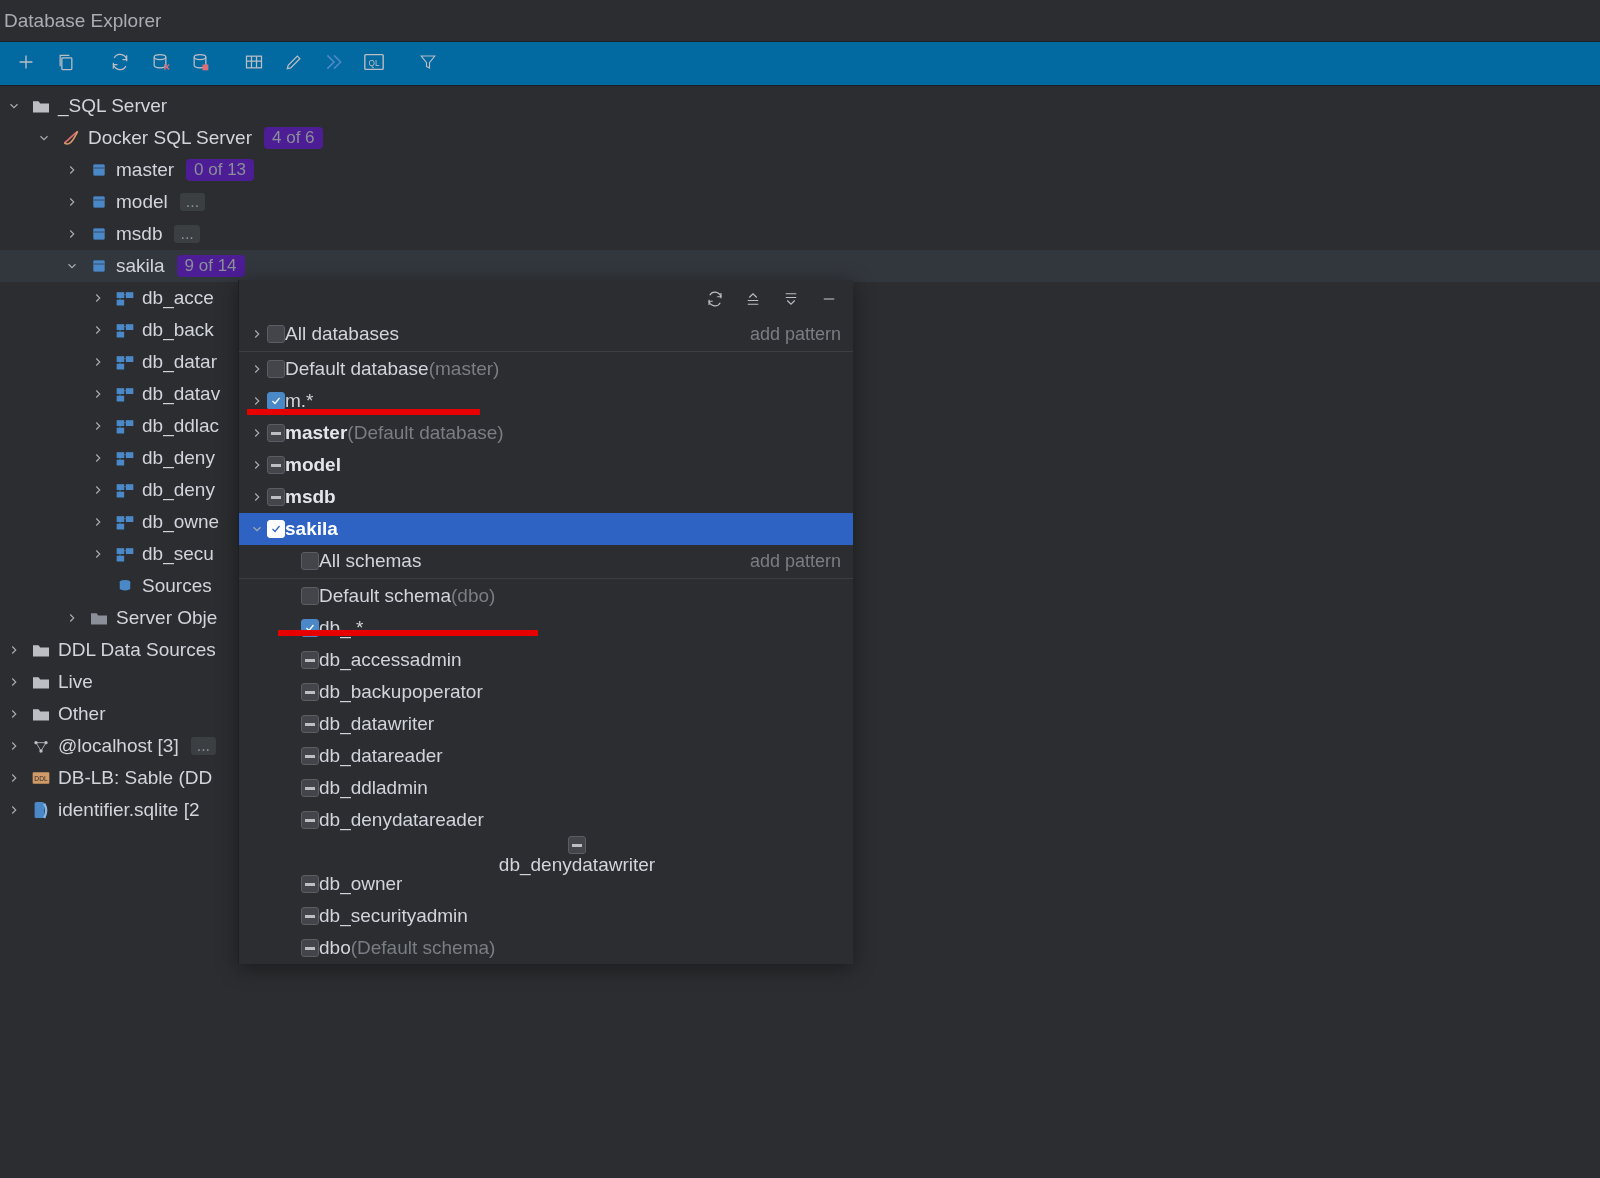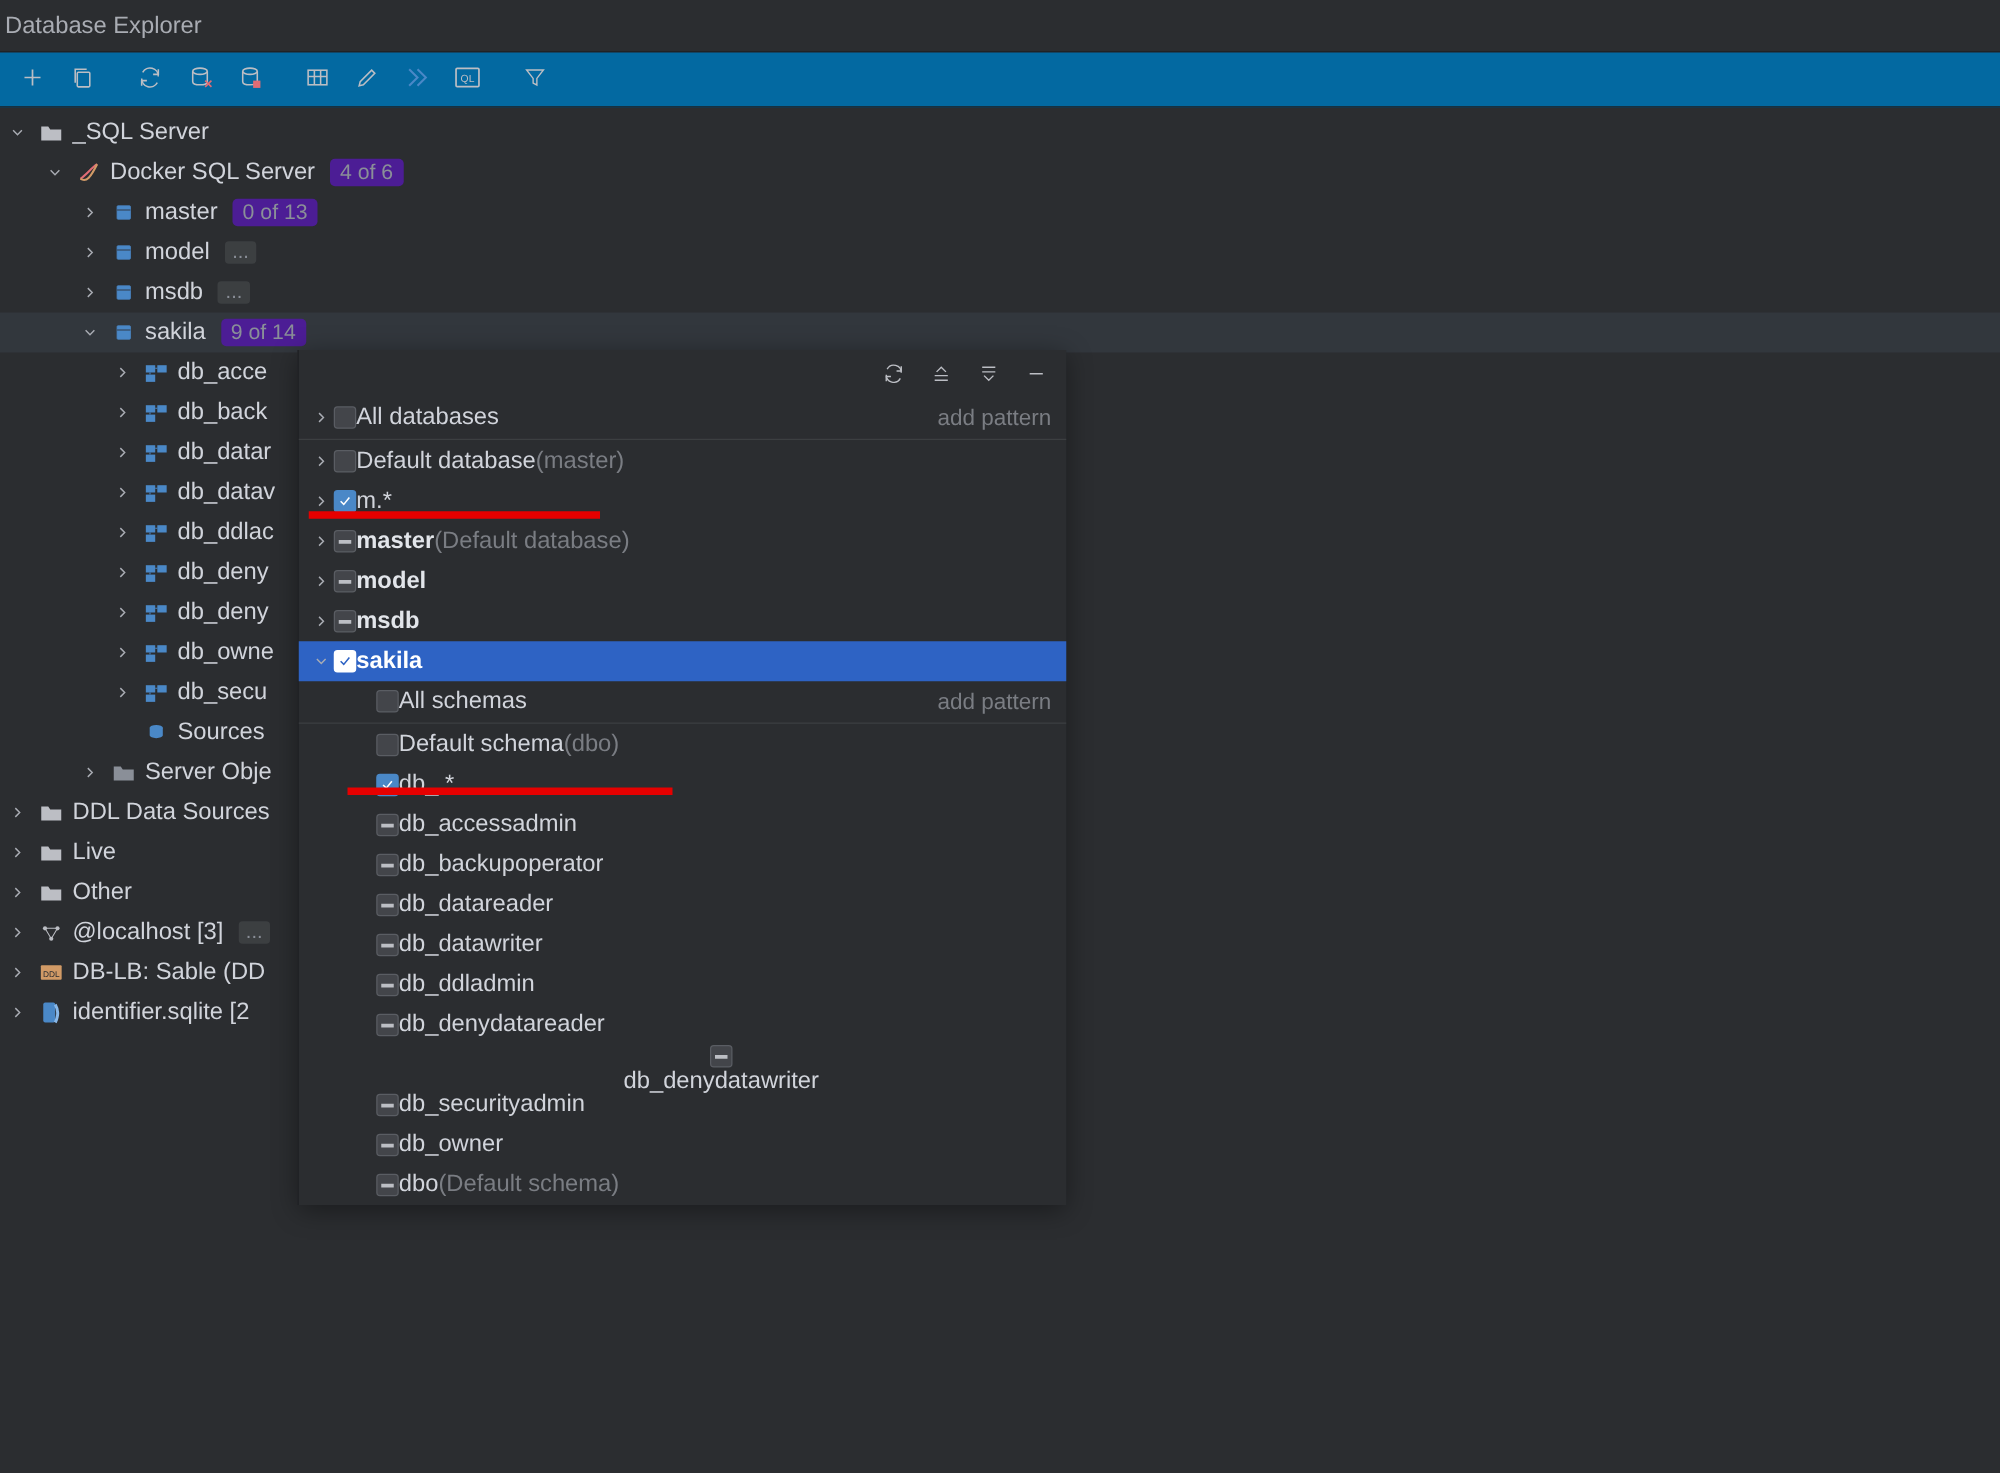--- a/index.html
+++ b/index.html
@@ -737,45 +737,45 @@
       <div class="prow" style="padding-left: 62px;">
     <span class="checkbox mixed"></span>
     <span class="plabel">db_accessadmin</span>
       </div>
       <div class="prow" style="padding-left: 62px;">
     <span class="checkbox mixed"></span>
     <span class="plabel">db_backupoperator</span>
       </div>
       <div class="prow" style="padding-left: 62px;">
     <span class="checkbox mixed"></span>
+    <span class="plabel">db_datawriter</span>
+      </div>
+      <div class="prow" style="padding-left: 62px;">
+    <span class="checkbox mixed"></span>
     <span class="plabel">db_datareader</span>
       </div>
       <div class="prow" style="padding-left: 62px;">
     <span class="checkbox mixed"></span>
-    <span class="plabel">db_datawriter</span>
+    <span class="plabel">db_ddladmin</span>
       </div>
       <div class="prow" style="padding-left: 62px;">
     <span class="checkbox mixed"></span>
-    <span class="plabel">db_ddladmin</span>
+    <span class="plabel">db_denydatareader</span>
+      </div>
+      <div class="prow" style="padding-left: 62px; flex-direction: column;">
+    <span class="checkbox mixed"></span>
+    <span class="plabel">db_denydatawriter</span>
       </div>
       <div class="prow" style="padding-left: 62px;">
     <span class="checkbox mixed"></span>
-    <span class="plabel">db_denydatareader</span>
-      </div>
-      <div class="prow" style="padding-left: 62px; flex-direction: column;">
-    <span class="checkbox mixed"></span>
-    <span class="plabel">db_denydatawriter</span>
+    <span class="plabel">db_owner</span>
       </div>
       <div class="prow" style="padding-left: 62px;">
     <span class="checkbox mixed"></span>
     <span class="plabel">db_securityadmin</span>
-      </div>
-      <div class="prow" style="padding-left: 62px;">
-    <span class="checkbox mixed"></span>
-    <span class="plabel">db_owner</span>
       </div>
     </div>
 
   <div class="prow" style="padding-left:62px">
     <span class="checkbox mixed"></span>
     <span class="plabel">dbo</span>
     <span class="phint">(Default schema)</span>
   </div>
 </div>
 

